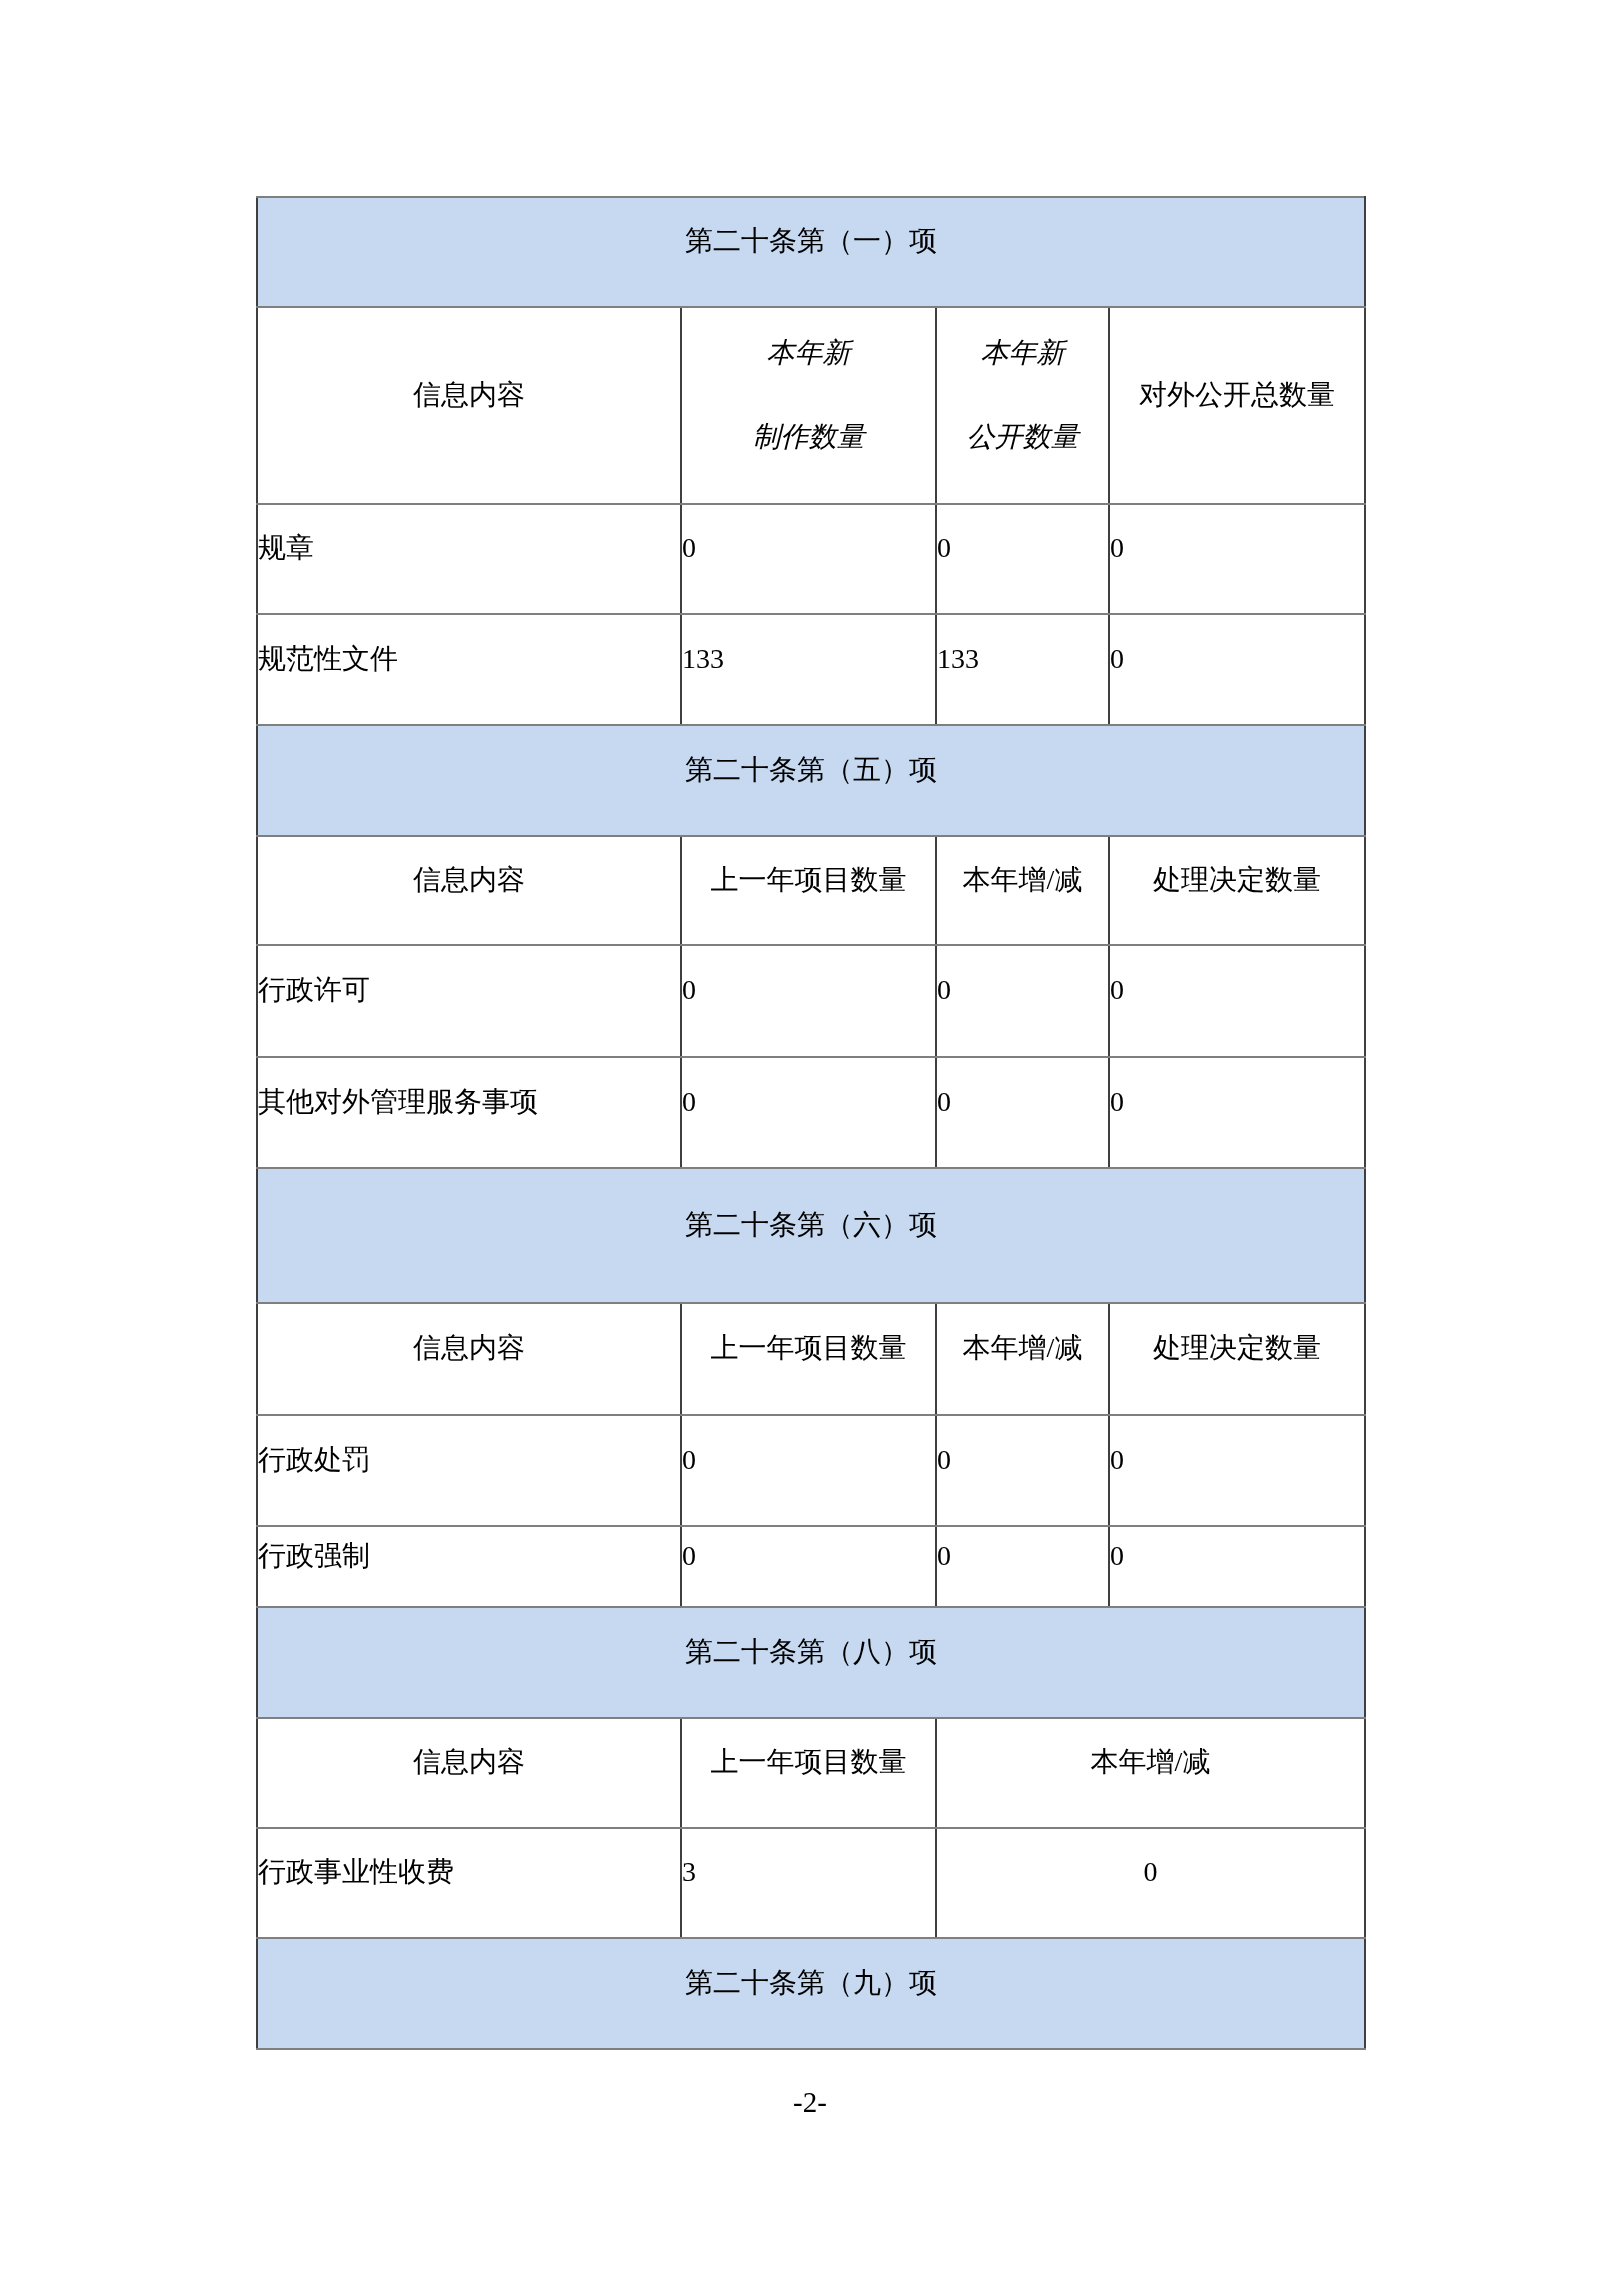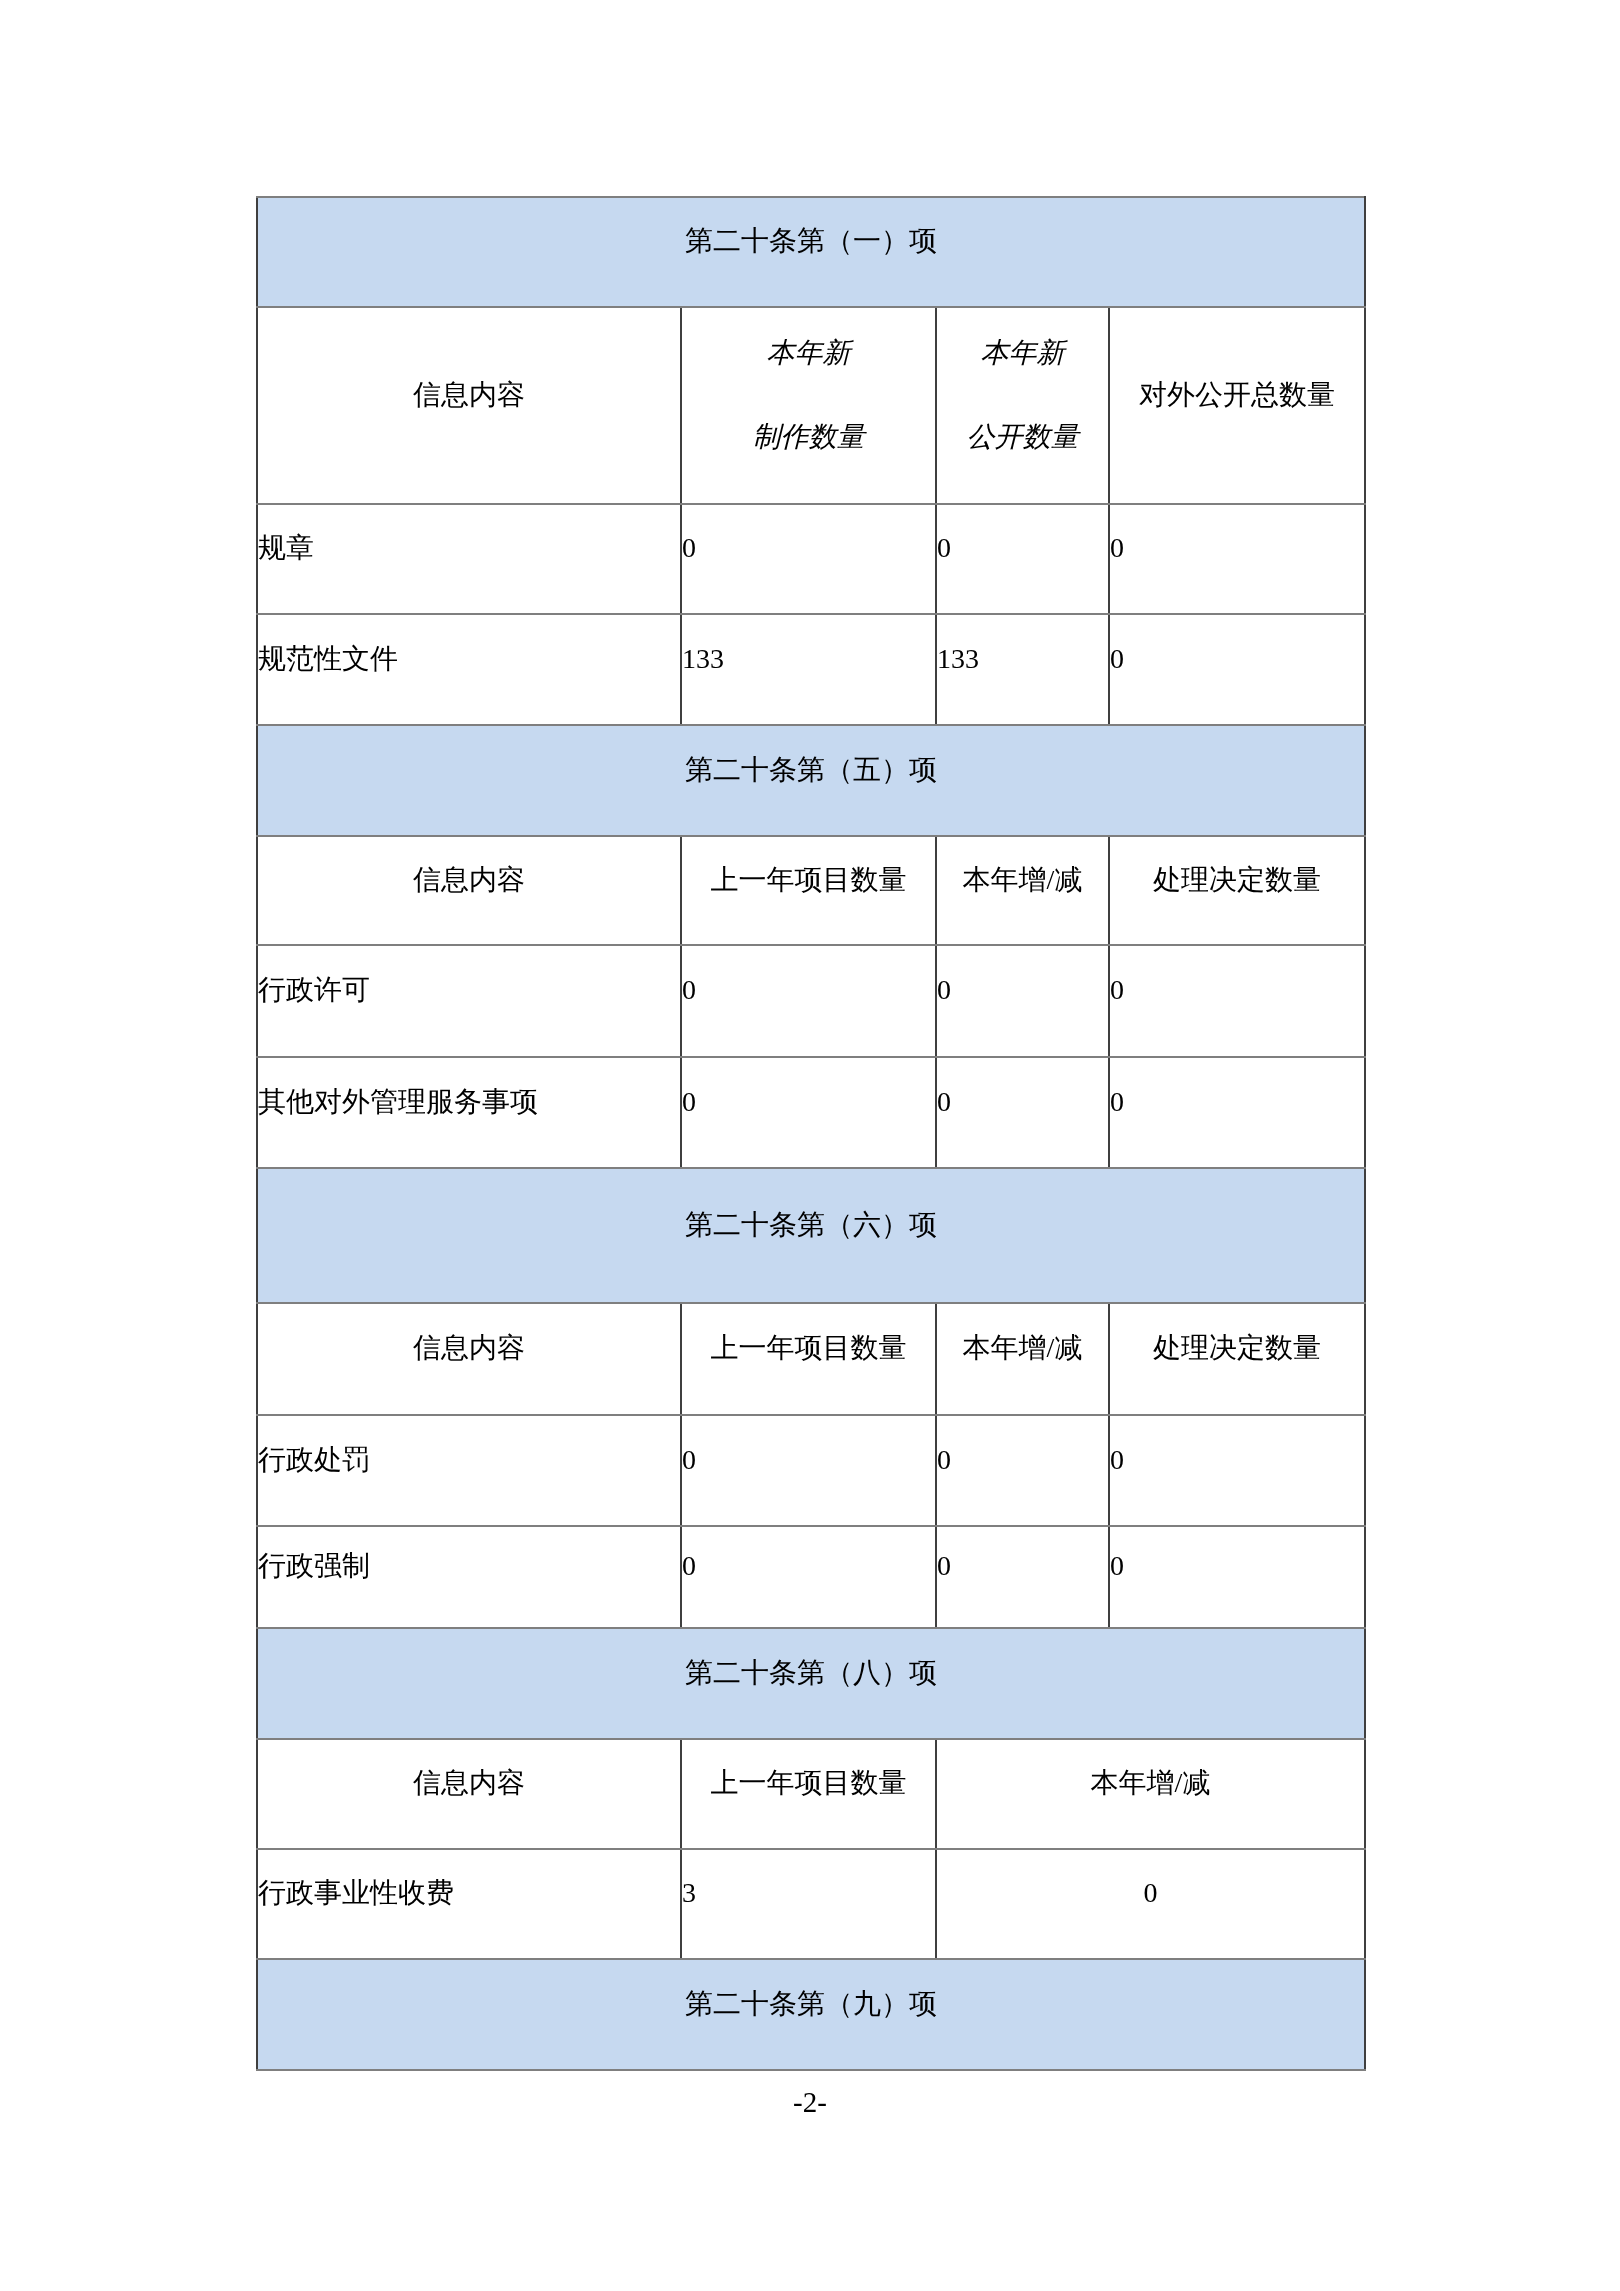--- a/index.html
+++ b/index.html
@@ -138,21 +138,21 @@
       <td class="hdr">上一年项目数量</td>
       <td class="hdr">本年增/减</td>
       <td class="hdr">处理决定数量</td>
     </tr>
     <tr style="height:111px">
       <td class="lbl">行政处罚</td>
       <td class="num">0</td>
       <td class="num">0</td>
       <td class="num">0</td>
     </tr>
-    <tr style="height:102px">
+    <tr style="height:81px">
       <td class="lbl">行政强制</td>
       <td class="num">0</td>
       <td class="num">0</td>
       <td class="num">0</td>
     </tr>
 
     <tr style="height:111px">
       <td class="sec" colspan="4">第二十条第（八）项</td>
     </tr>
     <tr style="height:110px">

